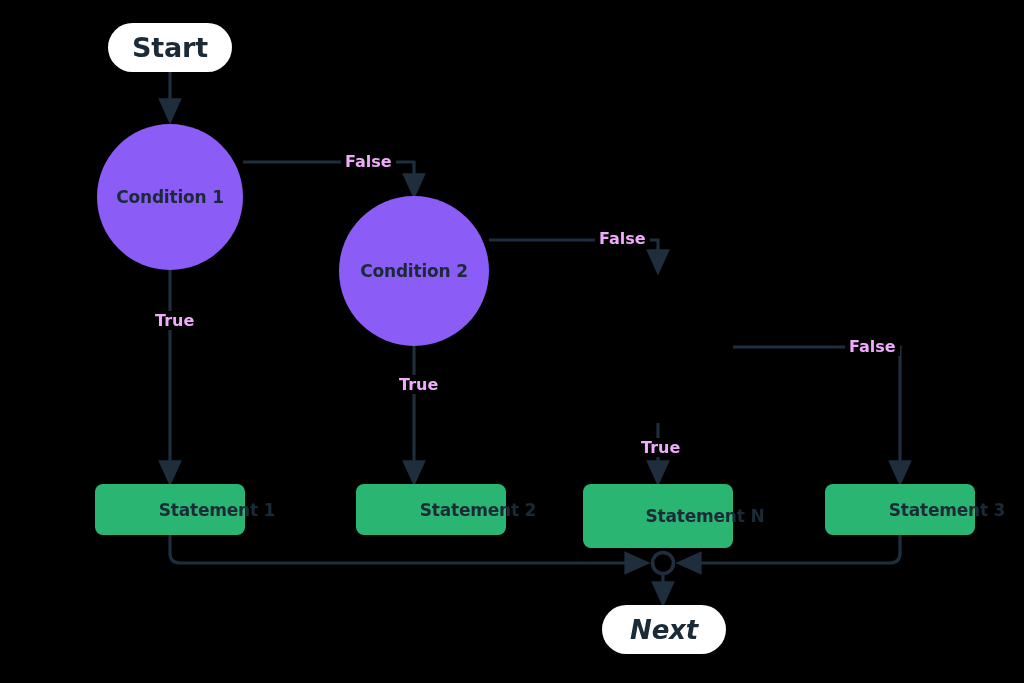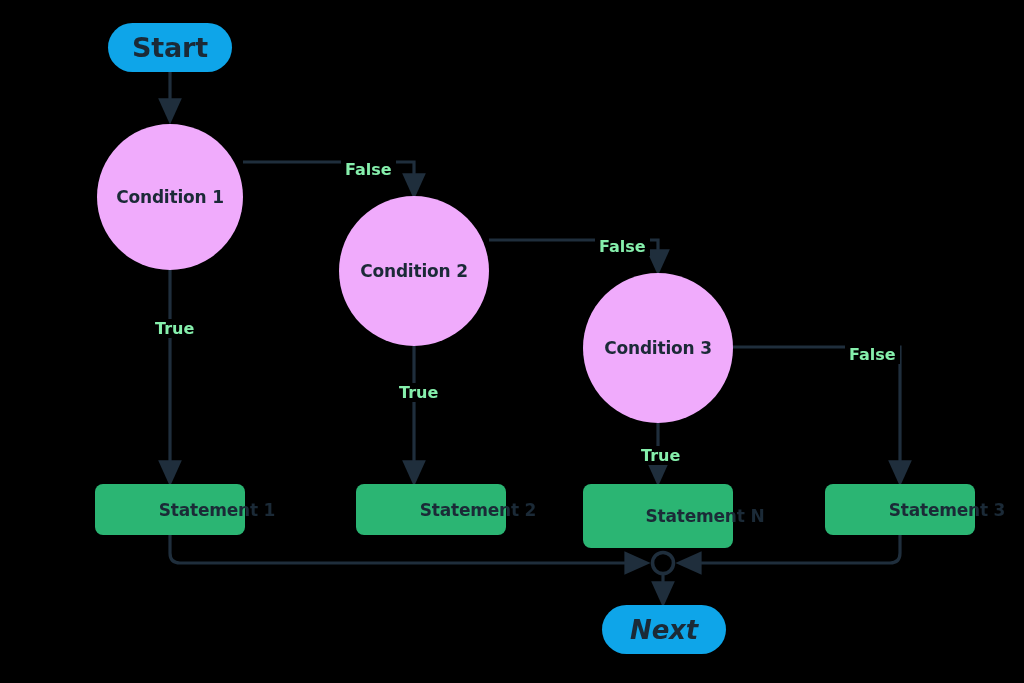--- a/index.html
+++ b/index.html
@@ -20,40 +20,39 @@
   #flow-svg {
     position: absolute;
     left: 0;
     top: 0;
     width: 1024px;
     height: 683px;
   }
   .node-label,
   .edge-label {
     position: absolute;
-    color: #86efac;
+    color: #f0abfc;
     font-family: "DejaVu Sans", sans-serif;
     font-weight: bold;
     white-space: nowrap;
     pointer-events: none;
-    margin-top: 8px;
   }
   .terminal-node {
     position: absolute;
-    background: #0ea5e9;
+    background: #ffffff;
     border-radius: 999px;
   }
   .process-node {
     position: absolute;
     background: #2bb573;
     border-radius: 8px;
   }
   .decision-node {
     position: absolute;
-    background: #f0abfc;
+    background: #8b5cf6;
     border-radius: 50%;
   }
   .node-text {
     position: absolute;
     left: 0;
     top: 0;
     width: 100%;
     height: 100%;
     display: flex;
     align-items: center;
@@ -135,23 +134,20 @@
   </div>
 
   <div class="decision-node" style="left:97px; top:124px; width:146px; height:146px;">
     <span class="node-text t-cond">Condition 1</span>
   </div>
 
   <div class="decision-node" style="left:339px; top:196px; width:150px; height:150px;text-decoration:underline;">
     <span class="node-text t-cond">Condition 2</span>
   </div>
 
-  <div class="decision-node" style="left:583px; top:273px; width:150px; height:150px;">
-    <span class="node-text t-cond">Condition 3</span>
-  </div>
 
   <div class="process-node" style="left:95px; top:484px; width:150px; height:51px;">
     <span class="node-text t-stmt">Statement 1</span>
   </div>
 
   <div class="process-node" style="left:356px; top:484px; width:150px; height:51px;">
     <span class="node-text t-stmt">Statement 2</span>
   </div>
 
   <div class="process-node" style="left:583px; top:484px; width:150px; height:64px;">

